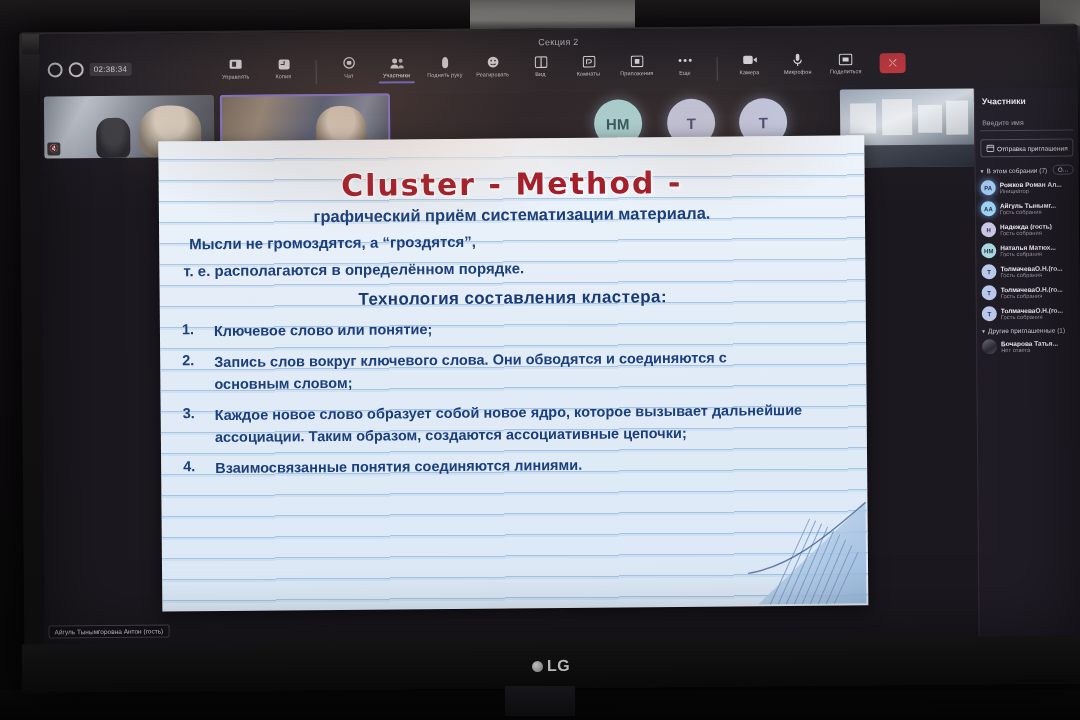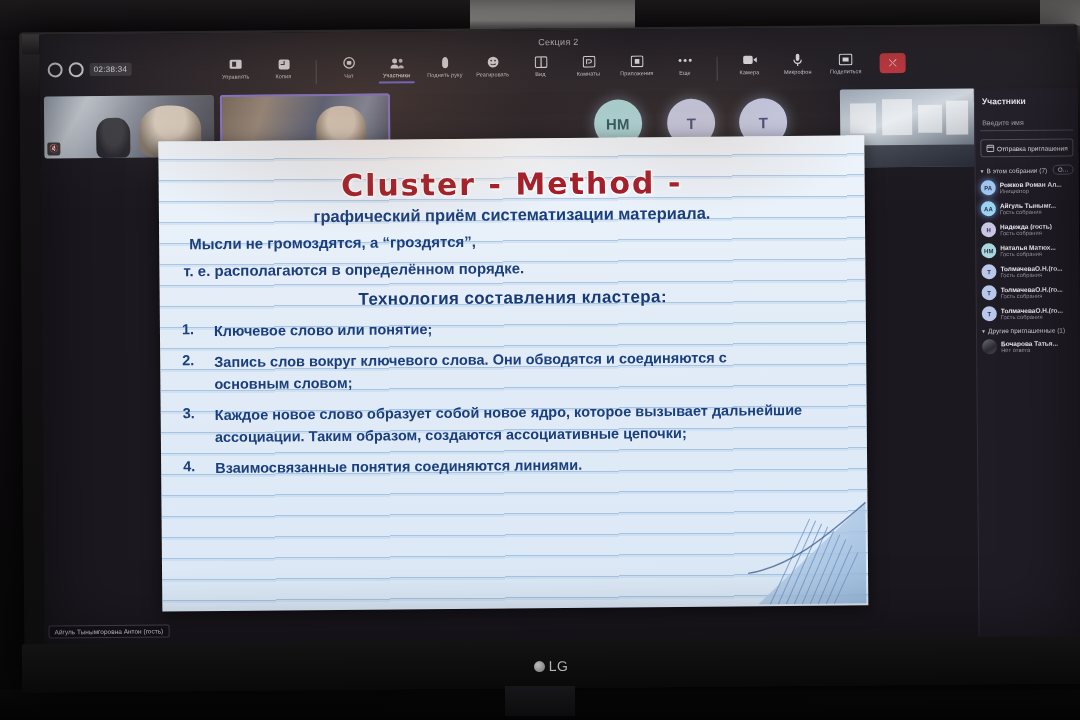--- a/index.html
+++ b/index.html
@@ -31,21 +31,21 @@
       box-shadow:0 0 40px rgba(0,0,0,.9);
       transform:rotate(-0.5deg);}
   .bezel-top{position:absolute;left:22px;top:30px;width:1058px;height:20px;
       background:linear-gradient(180deg,#373436,#191719);transform:rotate(-0.5deg);}
   .bezel-bottom{position:absolute;left:22px;top:640px;width:1058px;height:48px;
       background:linear-gradient(180deg,#141314,#0a090a);transform:rotate(-0.5deg);
       display:flex;align-items:center;justify-content:center;gap:4px;}
   .lg-logo{display:flex;align-items:center;gap:4px;transform:translateY(2px);}
   .lg-dot{width:11px;height:11px;border-radius:50%;
       background:radial-gradient(circle at 35% 35%,#bdbdbd,#6e6e6e);}
-  .lg-txt{color:#b8b8b8;font-size:14px;font-weight:400;letter-spacing:.5px;}
+  .lg-txt{color:#b8b8b8;font-size:16px;font-weight:700;letter-spacing:.5px;}
   .stand-neck{position:absolute;left:505px;top:686px;width:70px;height:30px;
       background:linear-gradient(180deg,#17161a,#0c0b0d);}
 
   
   .screen{position:absolute;left:42px;top:30px;width:1038px;height:612px;
       background:#15131a;overflow:hidden;transform:rotate(-0.5deg);}
   .screen-glow{position:absolute;inset:0;pointer-events:none;z-index:60;
       background:
         radial-gradient(ellipse 420px 190px at 330px 70px,rgba(150,110,85,.30),rgba(0,0,0,0) 70%),
         radial-gradient(ellipse 250px 130px at 660px 95px,rgba(170,130,100,.20),rgba(0,0,0,0) 70%),

